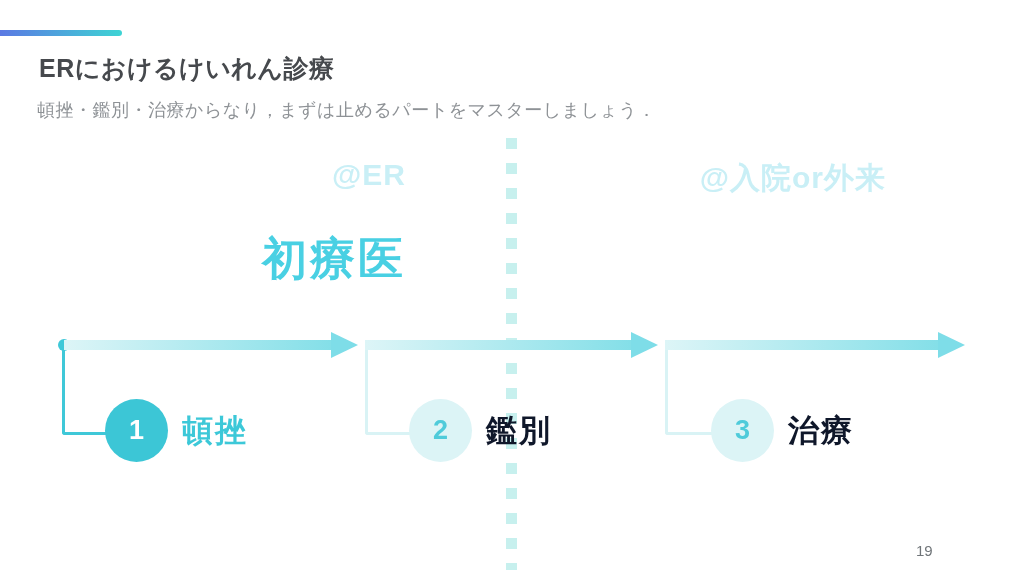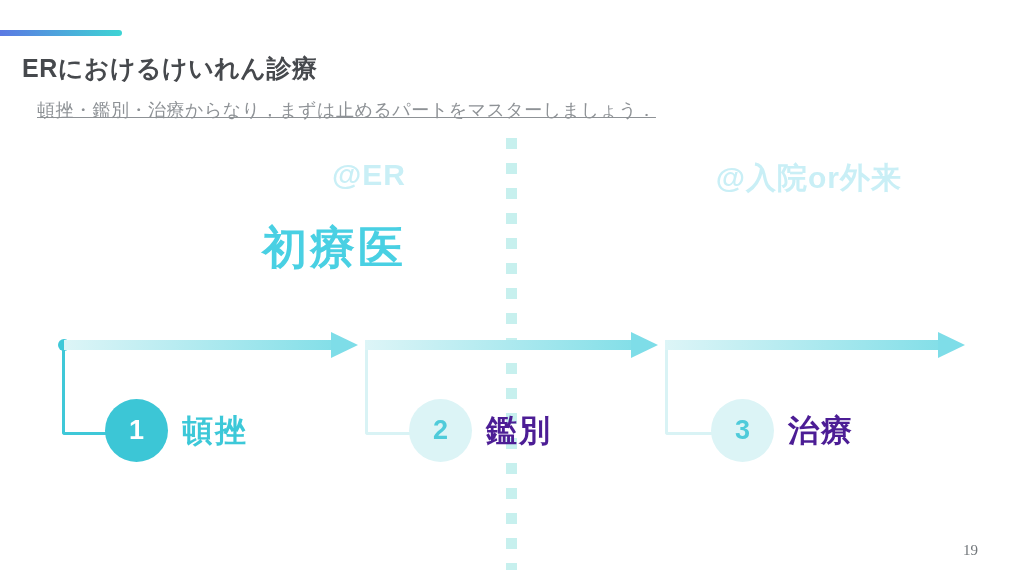--- a/index.html
+++ b/index.html
@@ -11,48 +11,47 @@
     font-family:"Liberation Sans","DejaVu Sans",sans-serif;
   }
   
   .accent-bar{
     position:absolute;left:0;top:30px;width:122px;height:6px;
     background:linear-gradient(to right,#5b79e3,#3ed4d4);
     border-radius:0 3px 3px 0;
   }
   
   .title{
-    position:absolute;left:22px;top:52px;
+    position:absolute;left:39px;top:52px;
     font-size:25px;font-weight:bold;color:#46494d;
     letter-spacing:0.5px;
   }
   .subtitle{
     position:absolute;left:37px;top:98px;
     font-size:18px;color:#8e9296;
     letter-spacing:0.5px;
-    text-decoration:underline;
   }
   
   .dotted-line{
     position:absolute;left:506px;top:138px;width:11px;height:432px;
     background:repeating-linear-gradient(
       to bottom,
       #c7f0ee 0px, #c7f0ee 11px,
       transparent 11px, transparent 25px);
     z-index:1;
   }
   
   .col-header{position:absolute;top:158px;width:306px;text-align:right;z-index:2;}
   .col-header.left{left:100px;}
-  .col-header.right{left:596px;}
+  .col-header.right{left:580px;}
   .col-tag{
     font-size:30px;font-weight:bold;color:#c9eff6;letter-spacing:1px;
   }
   .col-role{
-    margin-top:26px;
+    margin-top:37px;
     font-size:45px;font-weight:bold;color:#49d0e3;letter-spacing:3px;
   }
   
   .arrow-seg{position:absolute;top:332px;height:130px;z-index:2;}
   .arrow-seg .shaft{
     position:absolute;left:0;right:27px;top:8px;height:10px;
     background:linear-gradient(to right,#ddf5f7,#84dfe8);
   }
   .arrow-seg .head{
     position:absolute;right:0;top:0;width:0;height:0;
@@ -92,25 +91,25 @@
     width:63px;height:63px;border-radius:50%;
     display:flex;align-items:center;justify-content:center;
     font-size:27px;font-weight:bold;flex:0 0 auto;
   }
   .step-circle.filled{background:#3cc6d6;color:#ffffff;}
   .step-circle.pale{background:#dcf4f6;color:#4fcbda;}
   .step-label{
     margin-left:14px;font-size:31px;font-weight:bold;letter-spacing:2px;
   }
   .step-label.strong{color:#3cc8d8;text-align:right;}
-  .step-label.medium{color:#4c1d95;}
+  .step-label.medium{color:#0f172a;}
   
   .page-number{
-    position:absolute;left:963px;top:542px;
-    font-size:15px;color:#707579;font-family:Liberation Serif, serif;
+    position:absolute;left:916px;top:542px;
+    font-size:15px;color:#707579;
   }
 </style>
 </head>
 <body>
 
 <div class="slide">
 
   <div class="accent-bar"></div>
 
   <div class="title">ERにおけるけいれん診療</div>

